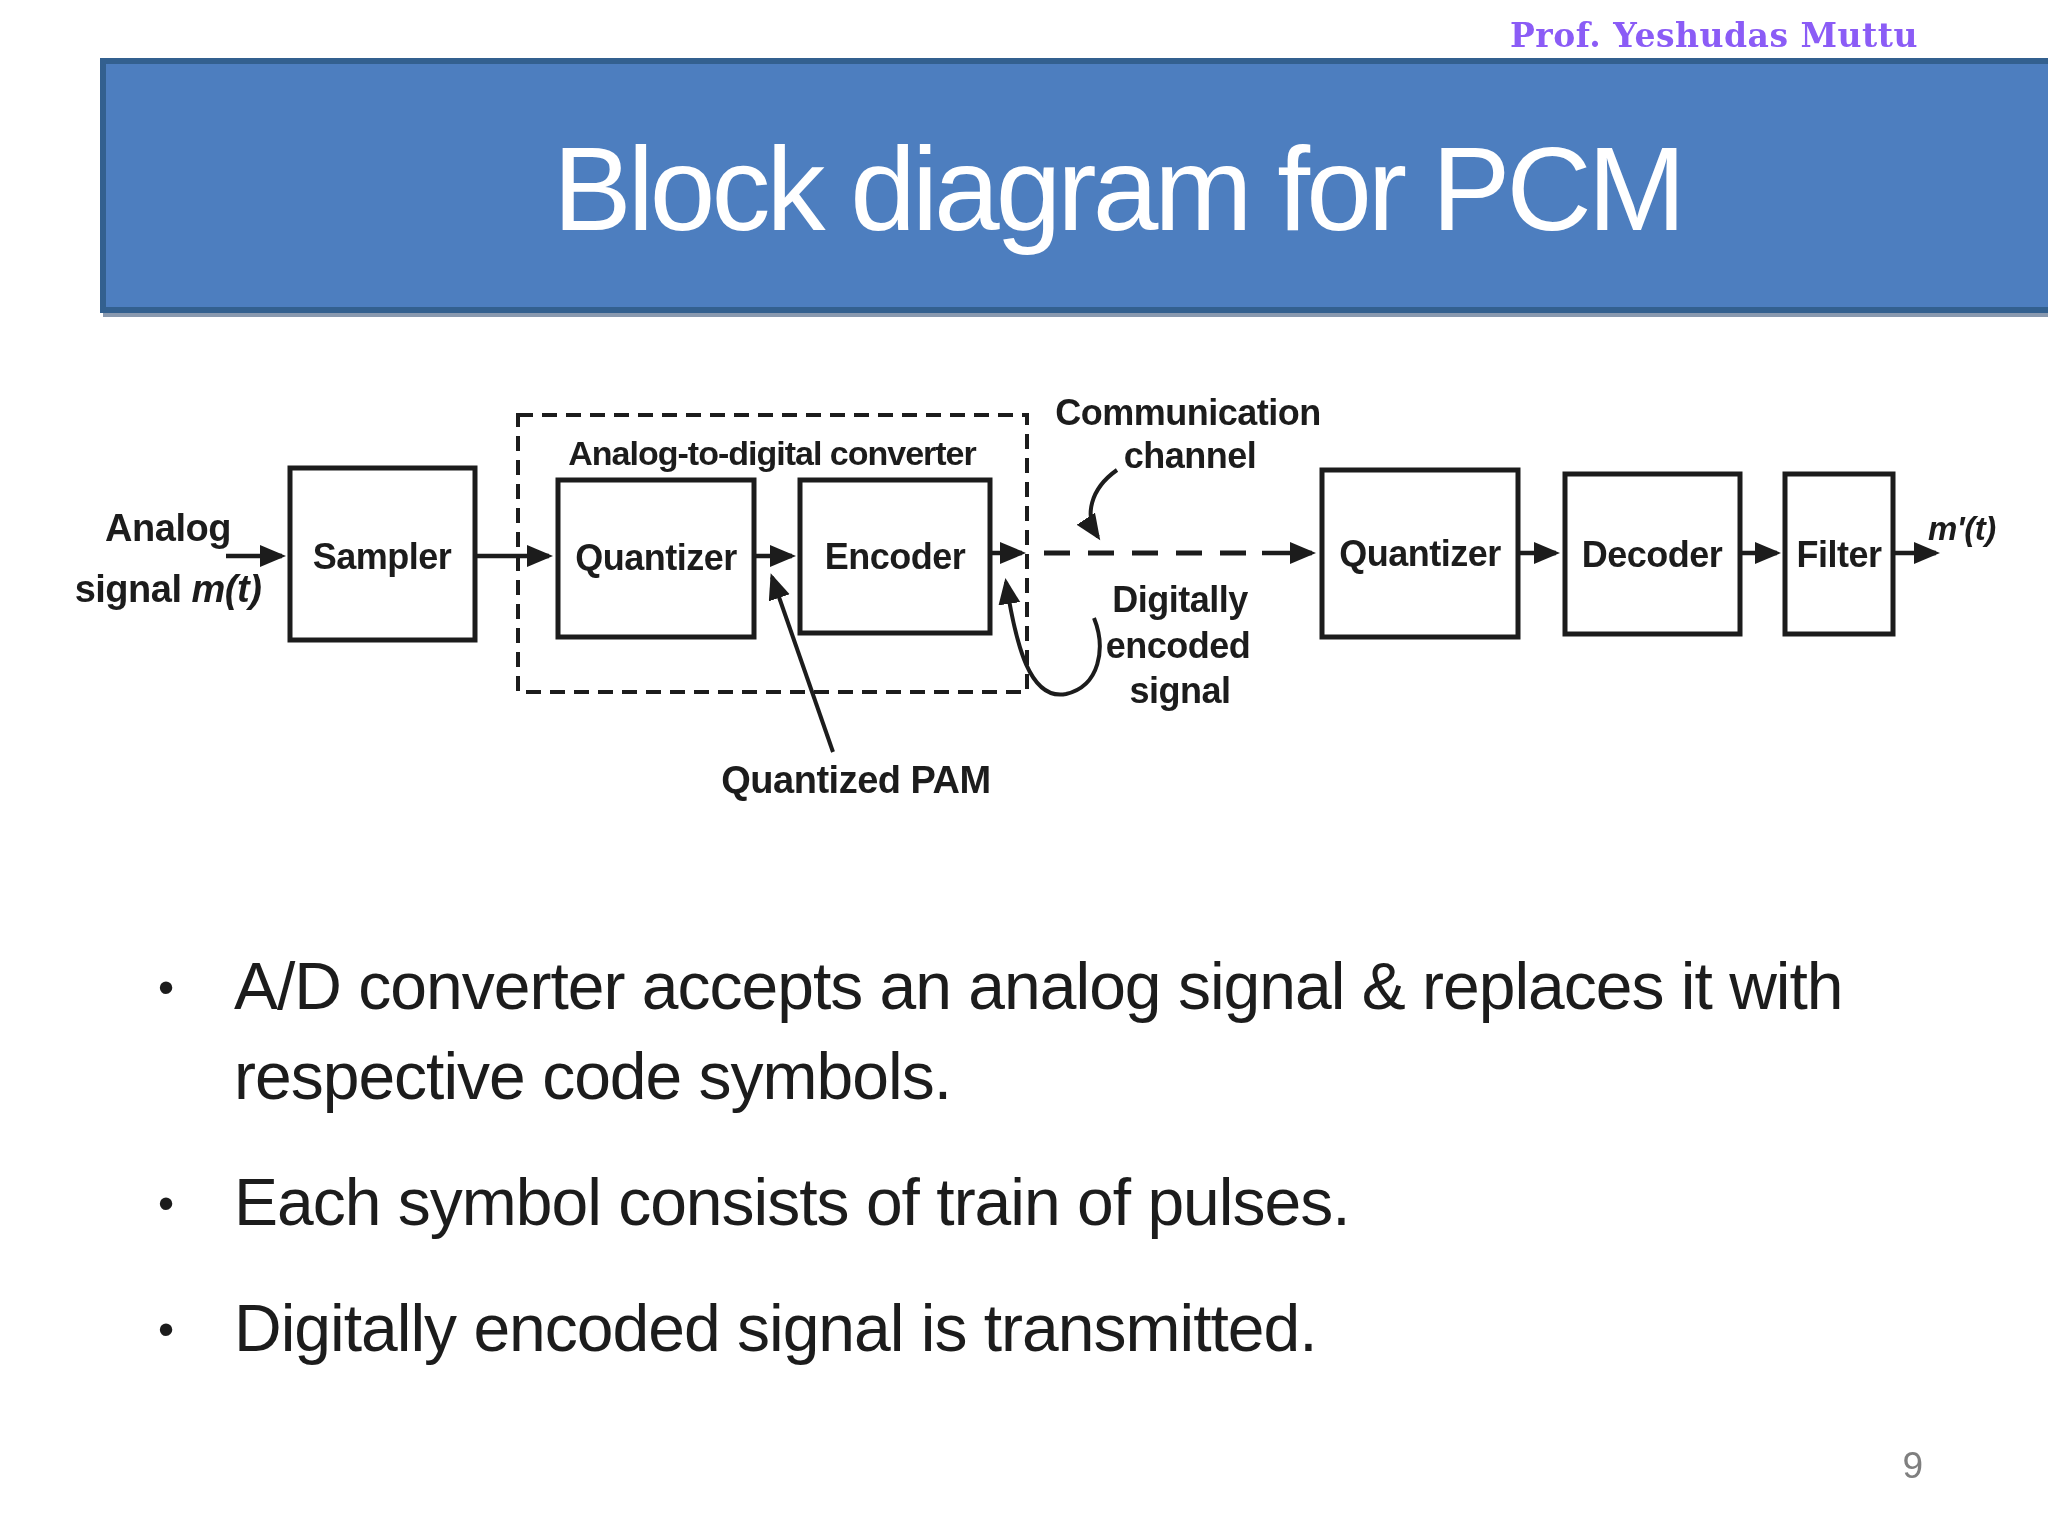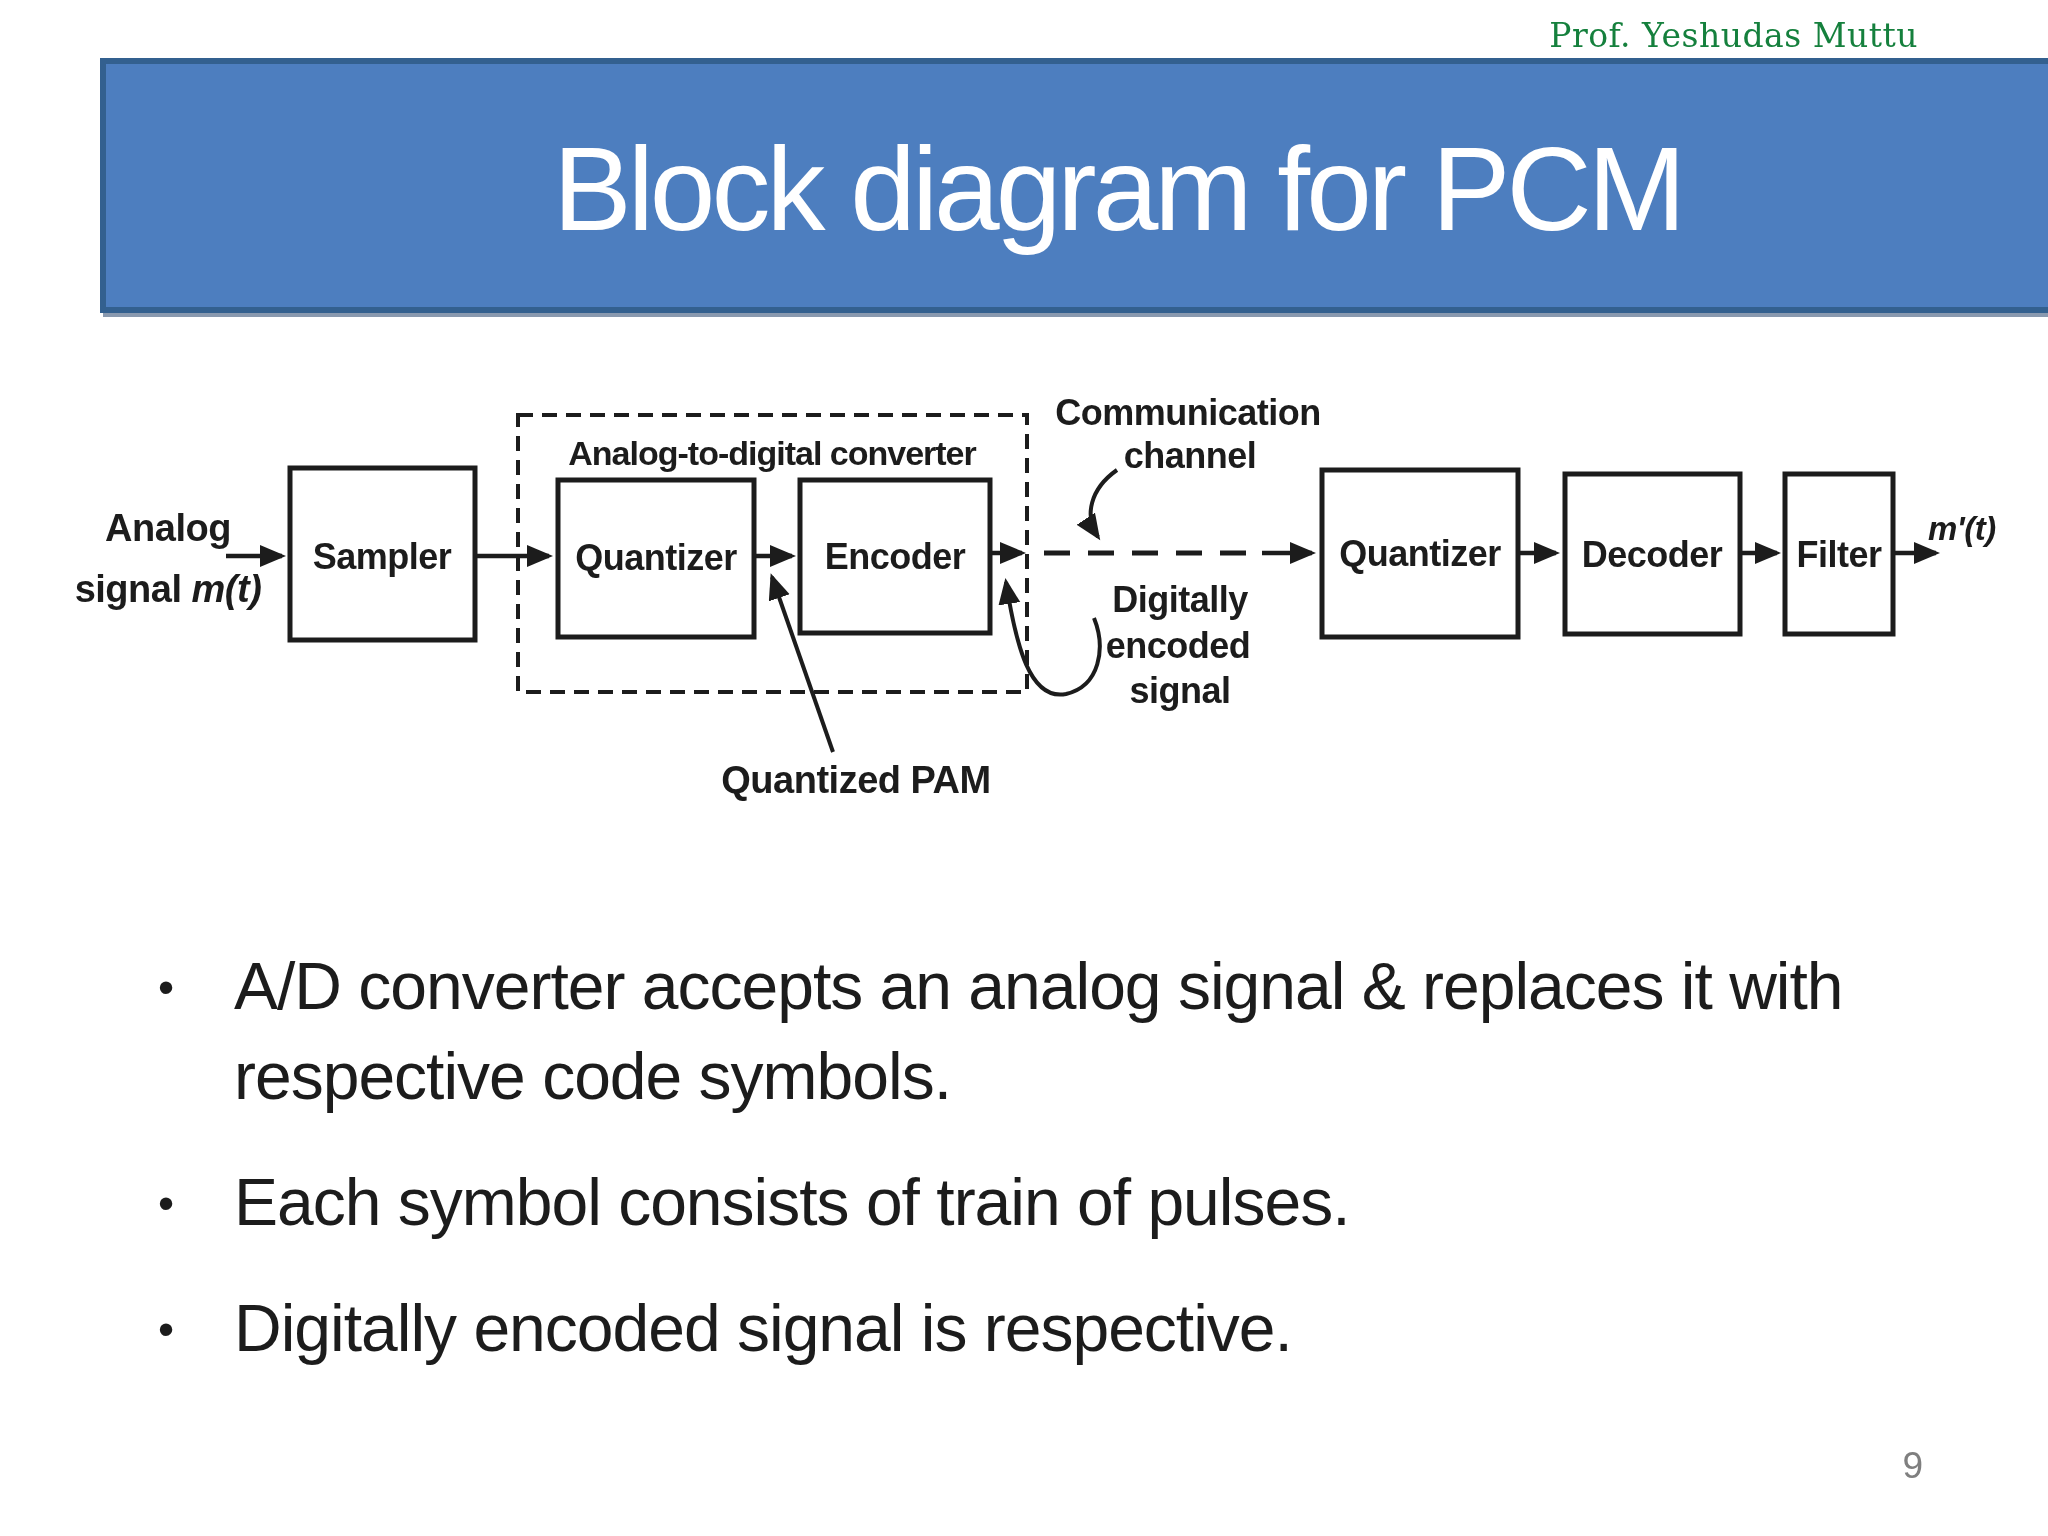--- a/index.html
+++ b/index.html
@@ -12,21 +12,21 @@
   }
   html,body{margin:0;padding:0;}
   body{background:#e8e8e8;font-family:"Liberation Sans",sans-serif;}
   .slide{
     position:relative;width:2048px;height:1536px;
     background:var(--background);overflow:hidden;
   }
   .credit{
     position:absolute;top:16px;right:130px;
     font-family:"DejaVu Serif","Liberation Serif",serif;
-    font-weight:normal;font-size:33px;color:#15803d;
+    font-weight:bold;font-size:33px;color:#8b5cf6;
     letter-spacing:0.5px;white-space:nowrap;
   }
   .title-banner{
     position:absolute;left:100px;top:58px;width:2035px;height:255px;
     background:var(--banner-fill);
     border:6px solid var(--banner-border);
     box-sizing:border-box;
     box-shadow:3px 4px 0 rgba(40,70,110,0.55);
     display:flex;align-items:center;justify-content:center;
   }
@@ -142,19 +142,19 @@
     <div class="bullet">
       <span class="dot">•</span>
       <span class="btext">A/D converter accepts an analog signal &amp; replaces it with respective code symbols.</span>
     </div>
     <div class="bullet">
       <span class="dot">•</span>
       <span class="btext">Each symbol consists of train of pulses.</span>
     </div>
     <div class="bullet">
       <span class="dot">•</span>
-      <span class="btext">Digitally encoded signal is respective.</span>
+      <span class="btext">Digitally encoded signal is transmitted.</span>
     </div>
   </div>
 
   <div class="page-number">9</div>
 
 </div>
 
 </body></html>

